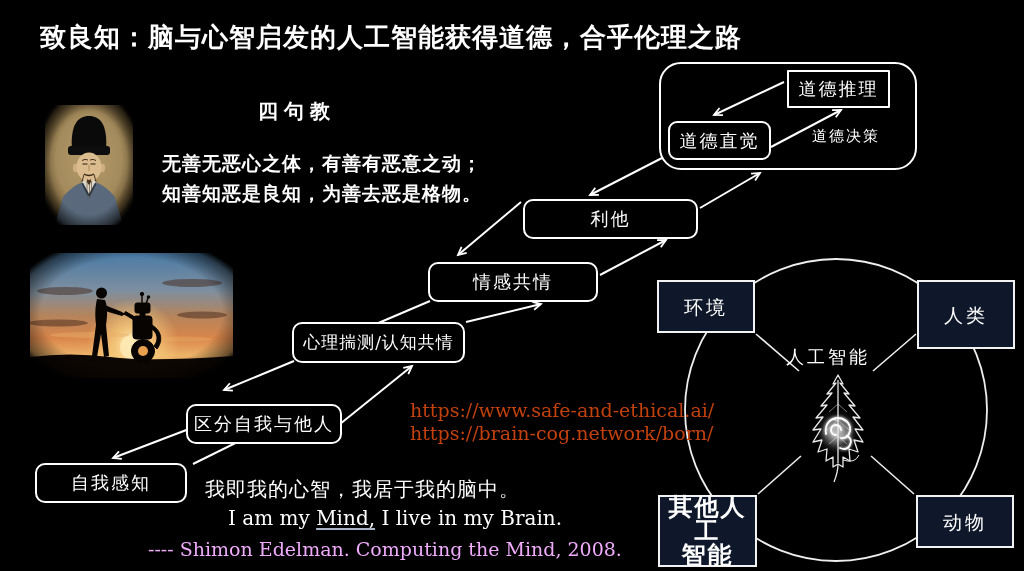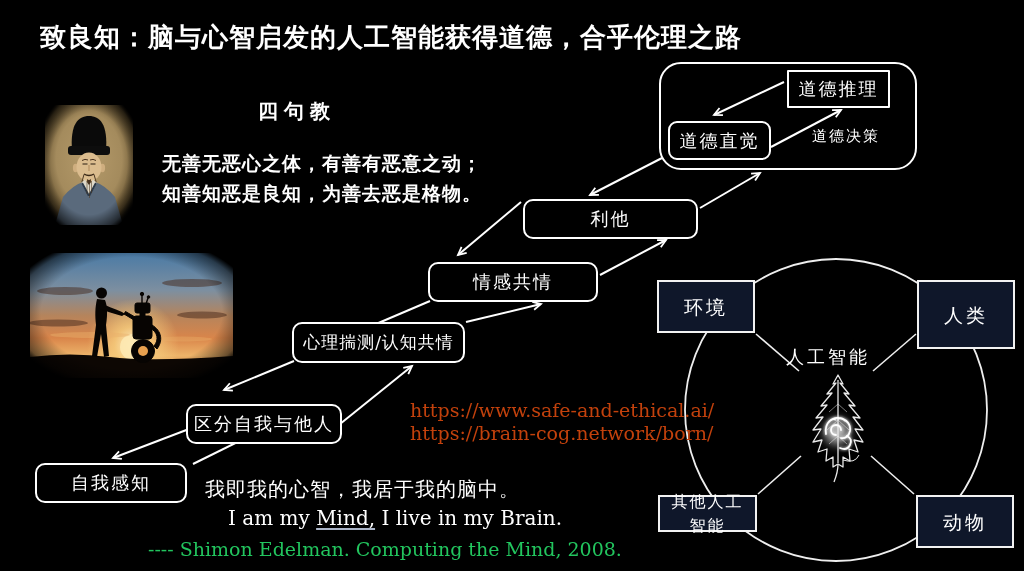--- a/index.html
+++ b/index.html
@@ -15,21 +15,21 @@
        font-size:18px;letter-spacing:2px;white-space:nowrap;}
   .bigbox{position:absolute;box-sizing:border-box;border:2px solid #fff;border-radius:22px;background:transparent;}
   .rectbox{position:absolute;box-sizing:border-box;background:#0f172a;border:2px solid #f2f2f2;
            display:flex;flex-direction:column;align-items:center;justify-content:center;
            font-size:19px;letter-spacing:3px;text-align:center;line-height:24px;}
   .plainlabel{position:absolute;font-size:15px;letter-spacing:2px;white-space:nowrap;}
   .urls{left:410px;top:399px;font-size:19px;line-height:23px;color:#c2410c;}
   .quote-cn{left:205px;top:476px;font-size:20px;letter-spacing:1px;}
   .quote-en{left:228px;top:506px;font-size:20px;}
   .quote-en .u{text-decoration:underline;text-underline-offset:3px;text-decoration-color:#aab4c8;}
-  .citation{left:148px;top:538px;font-size:19px;color:#22c55e;}
+  .citation{left:148px;top:538px;font-size:19px;color:#f0abfc;}
   .ai-label{left:786px;top:345px;width:100px;text-align:left;font-size:18px;letter-spacing:3px;}
 </style>
 </head>
 <body>
 
 <div class="slide">
 
   <svg class="layer" width="1024" height="571" viewBox="0 0 1024 571">
     <defs>
       <marker id="ah" markerWidth="14" markerHeight="14" refX="9" refY="5" orient="auto" markerUnits="userSpaceOnUse">
@@ -187,21 +187,21 @@
     <div>https://www.safe-and-ethical.ai/</div>
     <div>https://brain-cog.network/born/</div>
   </div>
 
   <div class="rectbox" style="left:657px;top:280px;width:98px;height:53px;">
     <span>环境</span>
     </div>
   <div class="rectbox" style="left:917px;top:280px;width:98px;height:69px;">
     <span>人类</span>
     </div>
-  <div class="rectbox" style="left:658px;top:495px;width:99px;height:37px;font-size:16px;letter-spacing:2px;">
+  <div class="rectbox" style="left:658px;top:495px;width:99px;height:72px;font-size:24px;letter-spacing:2px;font-weight:bold;">
     <span>其他人工</span>
     <span>智能</span>
     </div>
   <div class="rectbox" style="left:916px;top:495px;width:98px;height:53px;">
     <span>动物</span>
     </div>
   <div class="abs ai-label">人工智能</div>
 
   <svg class="layer" style="left:803px;top:370px;" width="70" height="114" viewBox="0 0 70 114">
     <defs>

